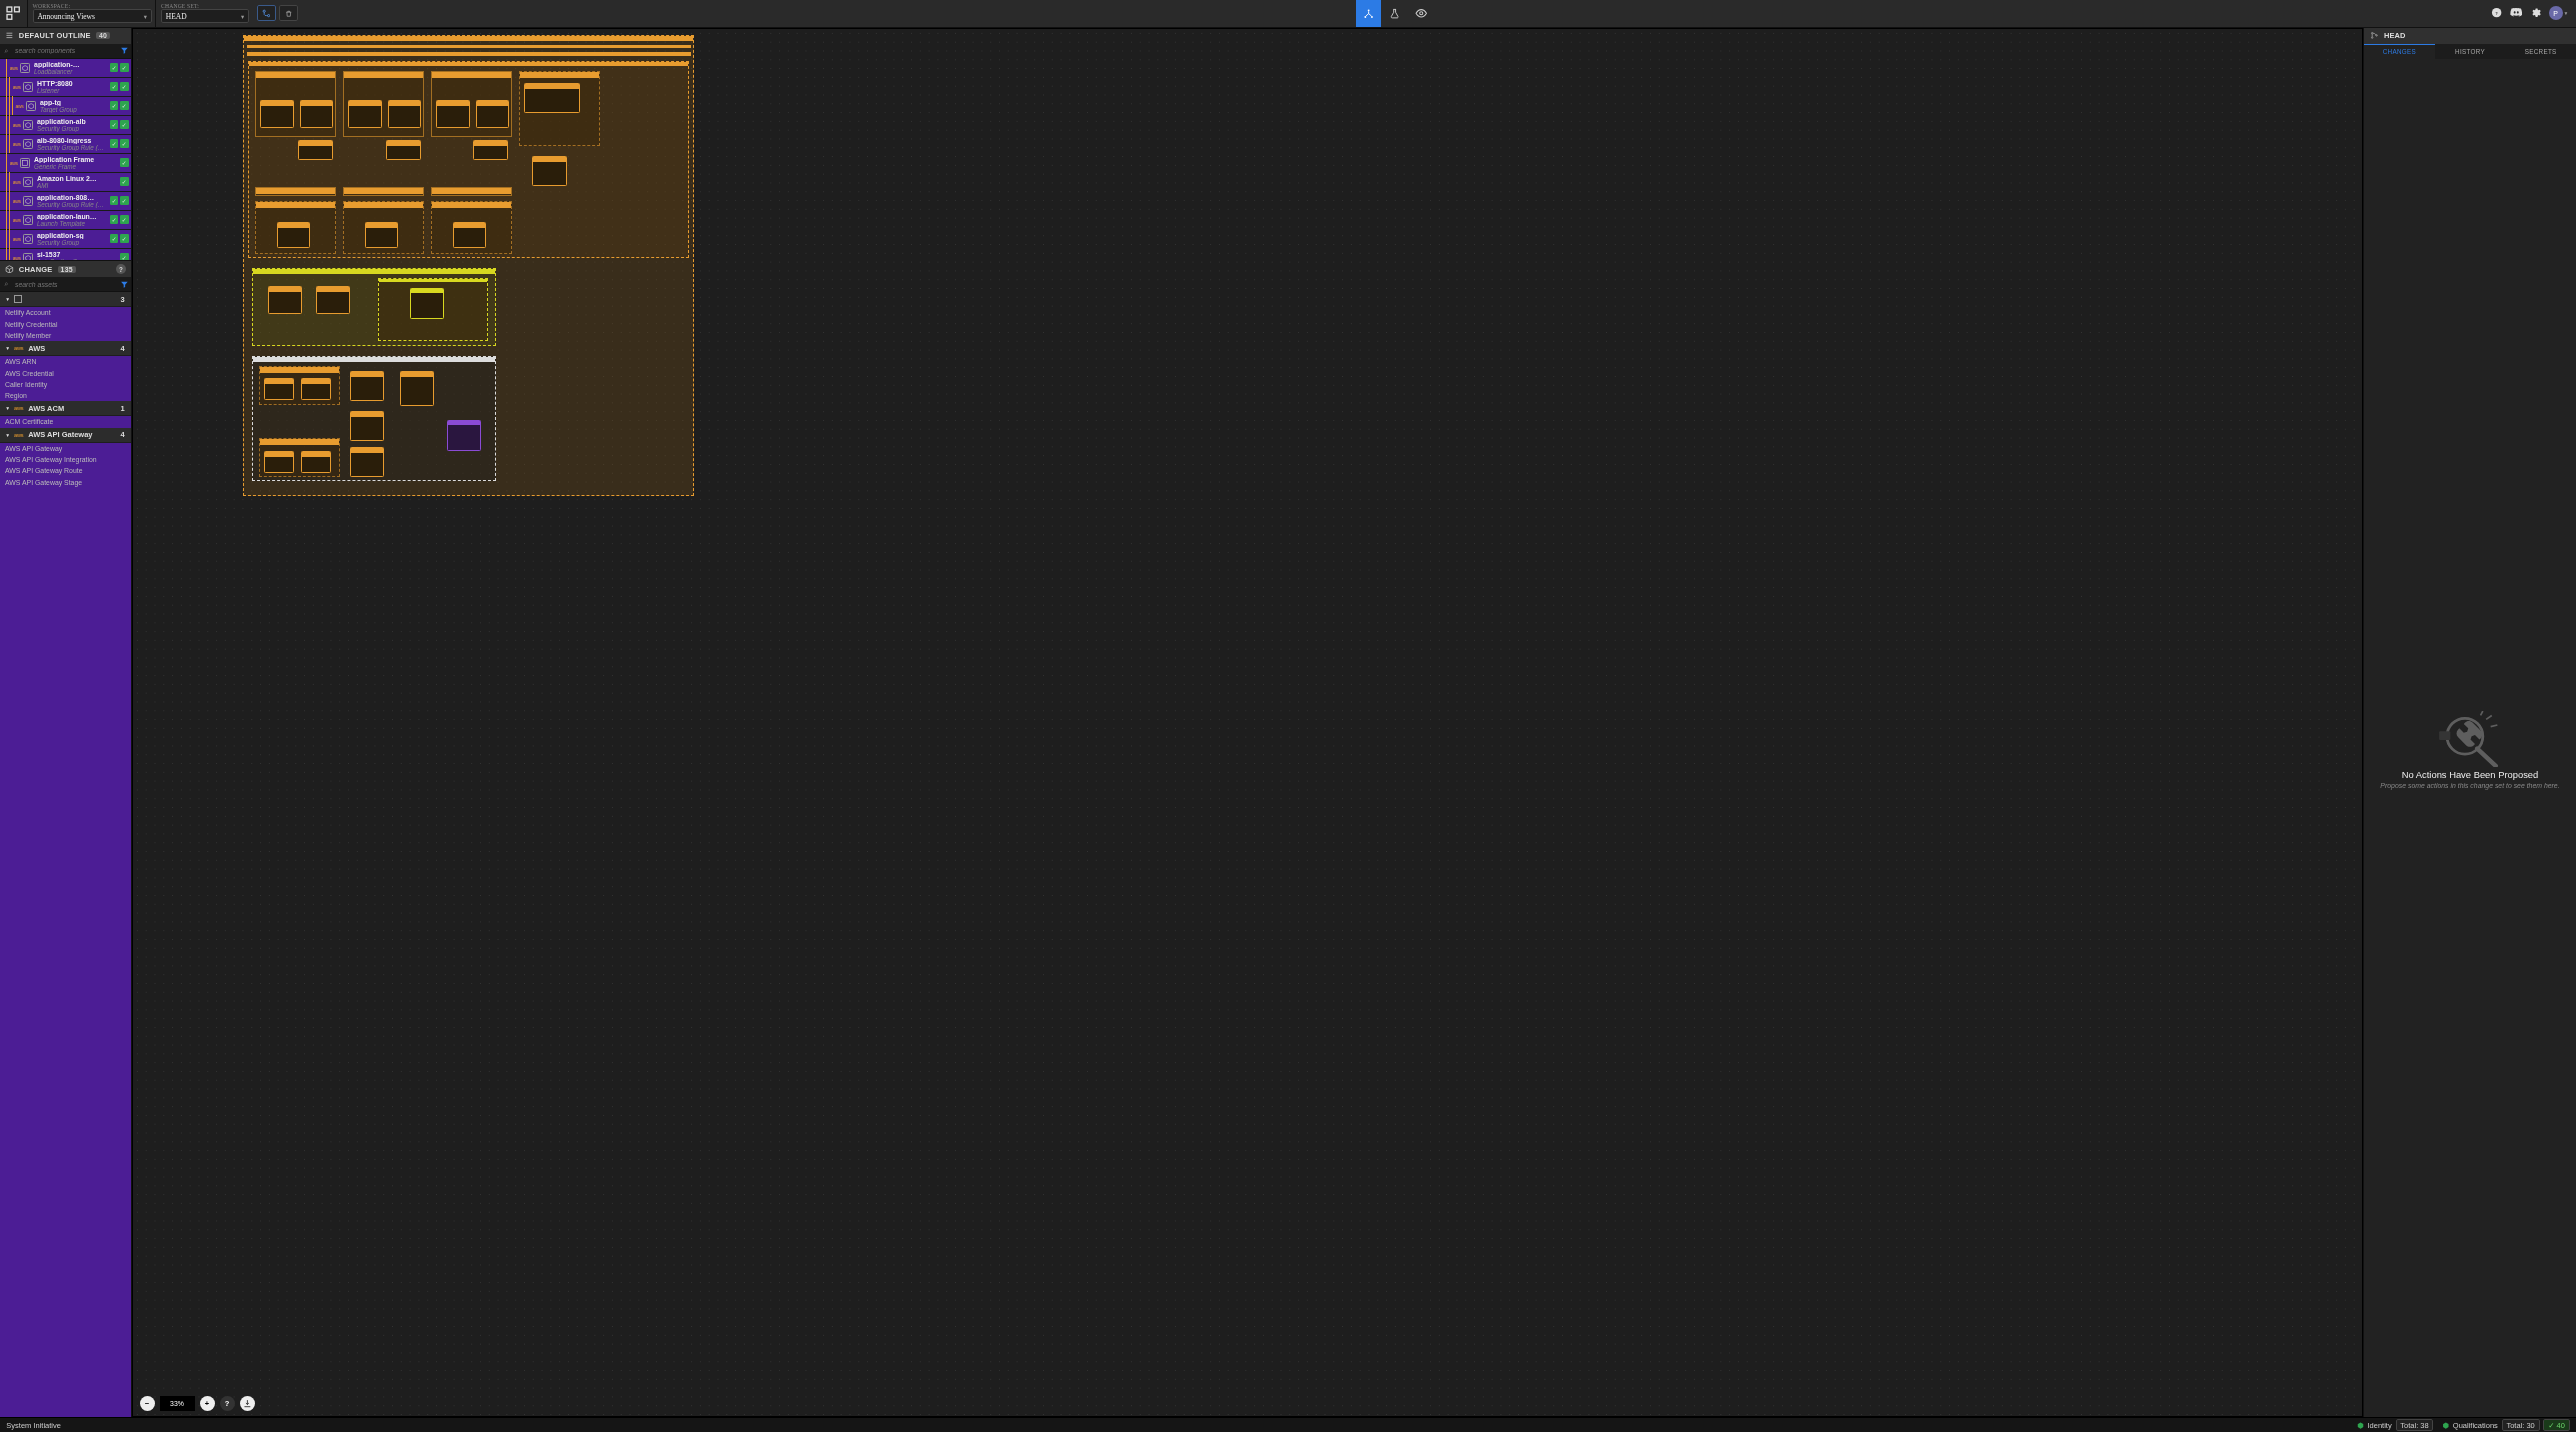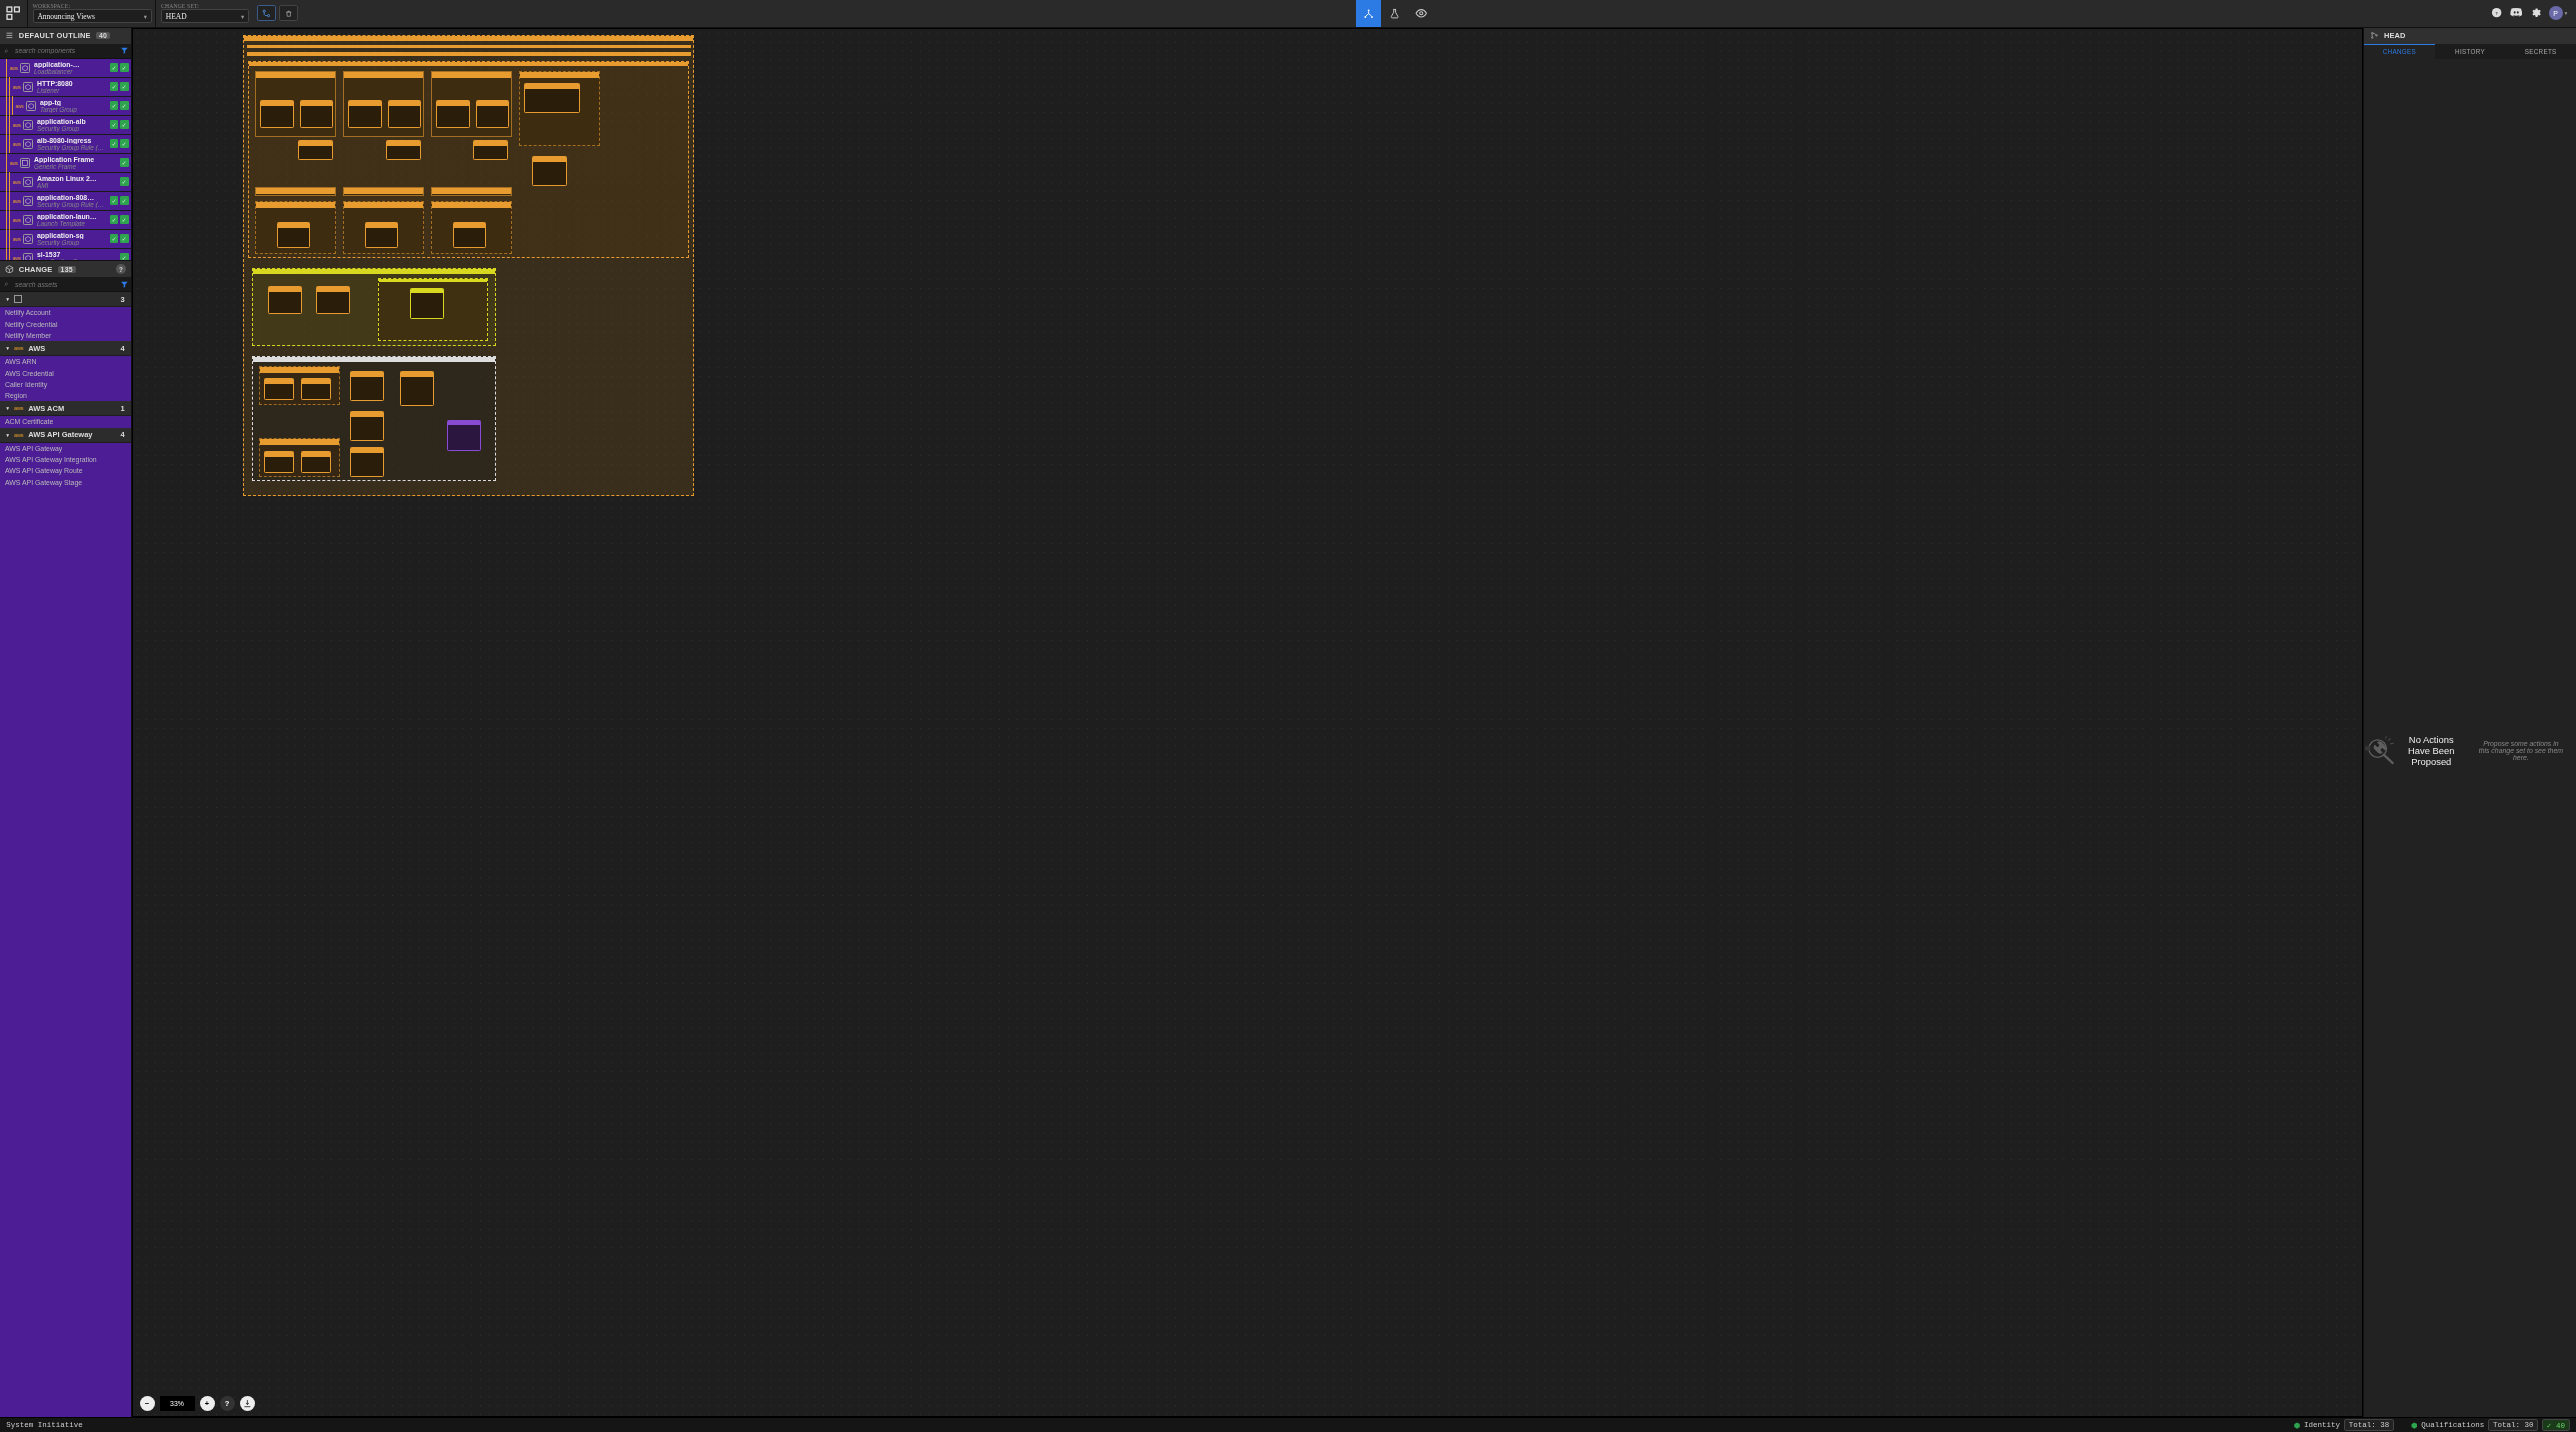--- a/index.html
+++ b/index.html
@@ -60,25 +60,25 @@
 .purple-node .ph{height:3.8px;background:#8a4bd4;}
 .zoomctrl { position:absolute;bottom:6.3px;left:7.5px;display:flex;align-items:center;gap:5px;}
 .zbtn { width:15px;height:15px;border-radius:50%;background:#eee;color:#000;display:flex;align-items:center;justify-content:center;font-weight:bold;cursor:pointer;}
 .zbox { width:35px;height:15px;background:#000;display:flex;align-items:center;justify-content:center;color:#fff;font-size:6.9px;}
 .zbtn.dark{background:#333;color:#fff;}
 .right-col { width:213px;background:#222;border-left:0.6px solid #111;display:flex;flex-direction:column;}
 .right-head { height:16.3px;display:flex;align-items:center;gap:5px;padding:0 6.3px;background:#303030;}
 .tabs { display:flex;height:15px;background:#1c1c1c;}
 .tab { flex:1;display:flex;align-items:center;justify-content:center;font-size:6.3px;letter-spacing:0.3px;color:#aaa;cursor:pointer;border-top:1.3px solid transparent;}
 .tab.active { color:#2c7be5;border-top-color:#2c7be5;background:#222;}
-.right-body { flex:1;display:flex;flex-direction:row;align-items:center;justify-content:flex-end;padding-top:25px;text-align:center;gap:2px;}
+.right-body { flex:1;display:flex;flex-direction:column;align-items:center;justify-content:center;padding-top:25px;text-align:center;gap:2px;}
 .right-body h3 { color:#eee;font-size:9.4px;font-weight:500;}
 .right-body p { color:#888;font-style:italic;font-size:6.9px;padding:0 12.5px;}
 .wrench-svg { width:69px;height:56px;opacity:0.6;}
-.statusbar { height:15px;background:#151515;border-top:0.6px solid #000;display:flex;align-items:center;padding:0 6.3px;gap:17px;color:#ccc;font-size:6.9px;font-family:Liberation Mono, monospace;}
+.statusbar { height:15px;background:#151515;border-top:0.6px solid #000;display:flex;align-items:center;padding:0 6.3px;gap:9px;color:#ccc;font-size:6.9px;}
 .statusbar .sep{flex:1;}
 .stat { display:flex;align-items:center;gap:3.8px;}
 .statpill { border:0.6px solid #444;border-radius:1.9px;padding:0.6px 3.8px;background:#222;}
 .statpill.ok { background:#1a3a1a;color:#6ad46a;}
 .hexok { color:#2ea44f;}
 .scroll-shim{scrollbar-width:thin;scrollbar-color:#444 #1a1a1a;}
 </style>
 </head>
 <body>
 

